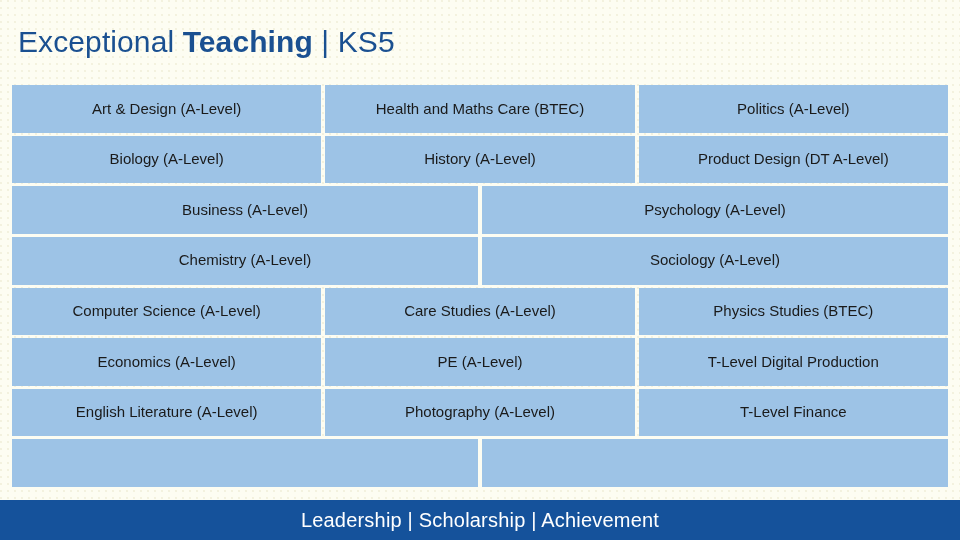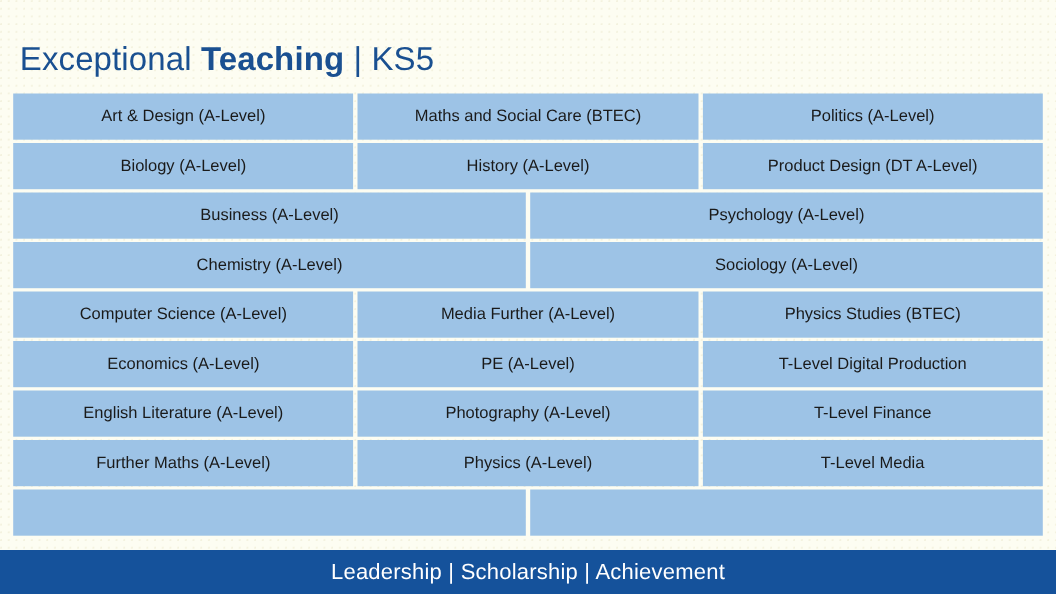--- a/index.html
+++ b/index.html
@@ -20,21 +20,21 @@
     background: #fdfdf2;
     background-image:
       radial-gradient(circle at 1px 1px, rgba(235,232,205,0.55) 0.7px, rgba(0,0,0,0) 0.9px);
     background-size: 7px 7px;
     box-sizing: border-box;
   }
   
   #title-bar {
     position: absolute;
     left: 18px;
-    top: 32px;
+    top: 19px;
     width: 900px;
     height: 46px;
     display: flex;
     align-items: center;
   }
   #slide-title {
     font-size: 30px;
     line-height: 1.05;
     color: #1a5091;
     letter-spacing: 0.1px;
@@ -110,21 +110,21 @@
       <span class="t-light">Exceptional </span><span class="t-bold">Teaching</span><span class="t-sep"> | </span><span class="t-tail">KS5</span>
     </div>
   </div>
 
   <div id="subject-table">
       <div class="table-row">
         <div class="table-cell">
           <span class="cell-label">Art &amp; Design (A-Level)</span>
         </div>
         <div class="table-cell">
-          <span class="cell-label">Maths and Social Care (BTEC)</span>
+          <span class="cell-label">Health and Maths Care (BTEC)</span>
         </div>
         <div class="table-cell">
           <span class="cell-label">Politics (A-Level)</span>
         </div>
       </div>
       <div class="table-row">
         <div class="table-cell">
           <span class="cell-label">Biology (A-Level)</span>
         </div>
         <div class="table-cell">
@@ -148,21 +148,21 @@
         </div>
         <div class="table-cell">
           <span class="cell-label">Sociology (A-Level)</span>
         </div>
       </div>
       <div class="table-row">
         <div class="table-cell">
           <span class="cell-label">Computer Science (A-Level)</span>
         </div>
         <div class="table-cell">
-          <span class="cell-label">Media Further (A-Level)</span>
+          <span class="cell-label">Care Studies (A-Level)</span>
         </div>
         <div class="table-cell">
           <span class="cell-label">Physics Studies (BTEC)</span>
         </div>
       </div>
       <div class="table-row">
         <div class="table-cell">
           <span class="cell-label">Economics (A-Level)</span>
         </div>
         <div class="table-cell">
@@ -174,31 +174,20 @@
       </div>
       <div class="table-row">
         <div class="table-cell">
           <span class="cell-label">English Literature (A-Level)</span>
         </div>
         <div class="table-cell">
           <span class="cell-label">Photography (A-Level)</span>
         </div>
         <div class="table-cell">
           <span class="cell-label">T-Level Finance</span>
-        </div>
-      </div>
-      <div class="table-row">
-        <div class="table-cell">
-          <span class="cell-label">Further Maths (A-Level)</span>
-        </div>
-        <div class="table-cell">
-          <span class="cell-label">Physics (A-Level)</span>
-        </div>
-        <div class="table-cell">
-          <span class="cell-label">T-Level Media</span>
         </div>
       </div>
       <div class="table-row">
         <div class="table-cell is-empty">
           <span class="cell-label"></span>
         </div>
         <div class="table-cell is-empty">
           <span class="cell-label"></span>
         </div>
       </div>

